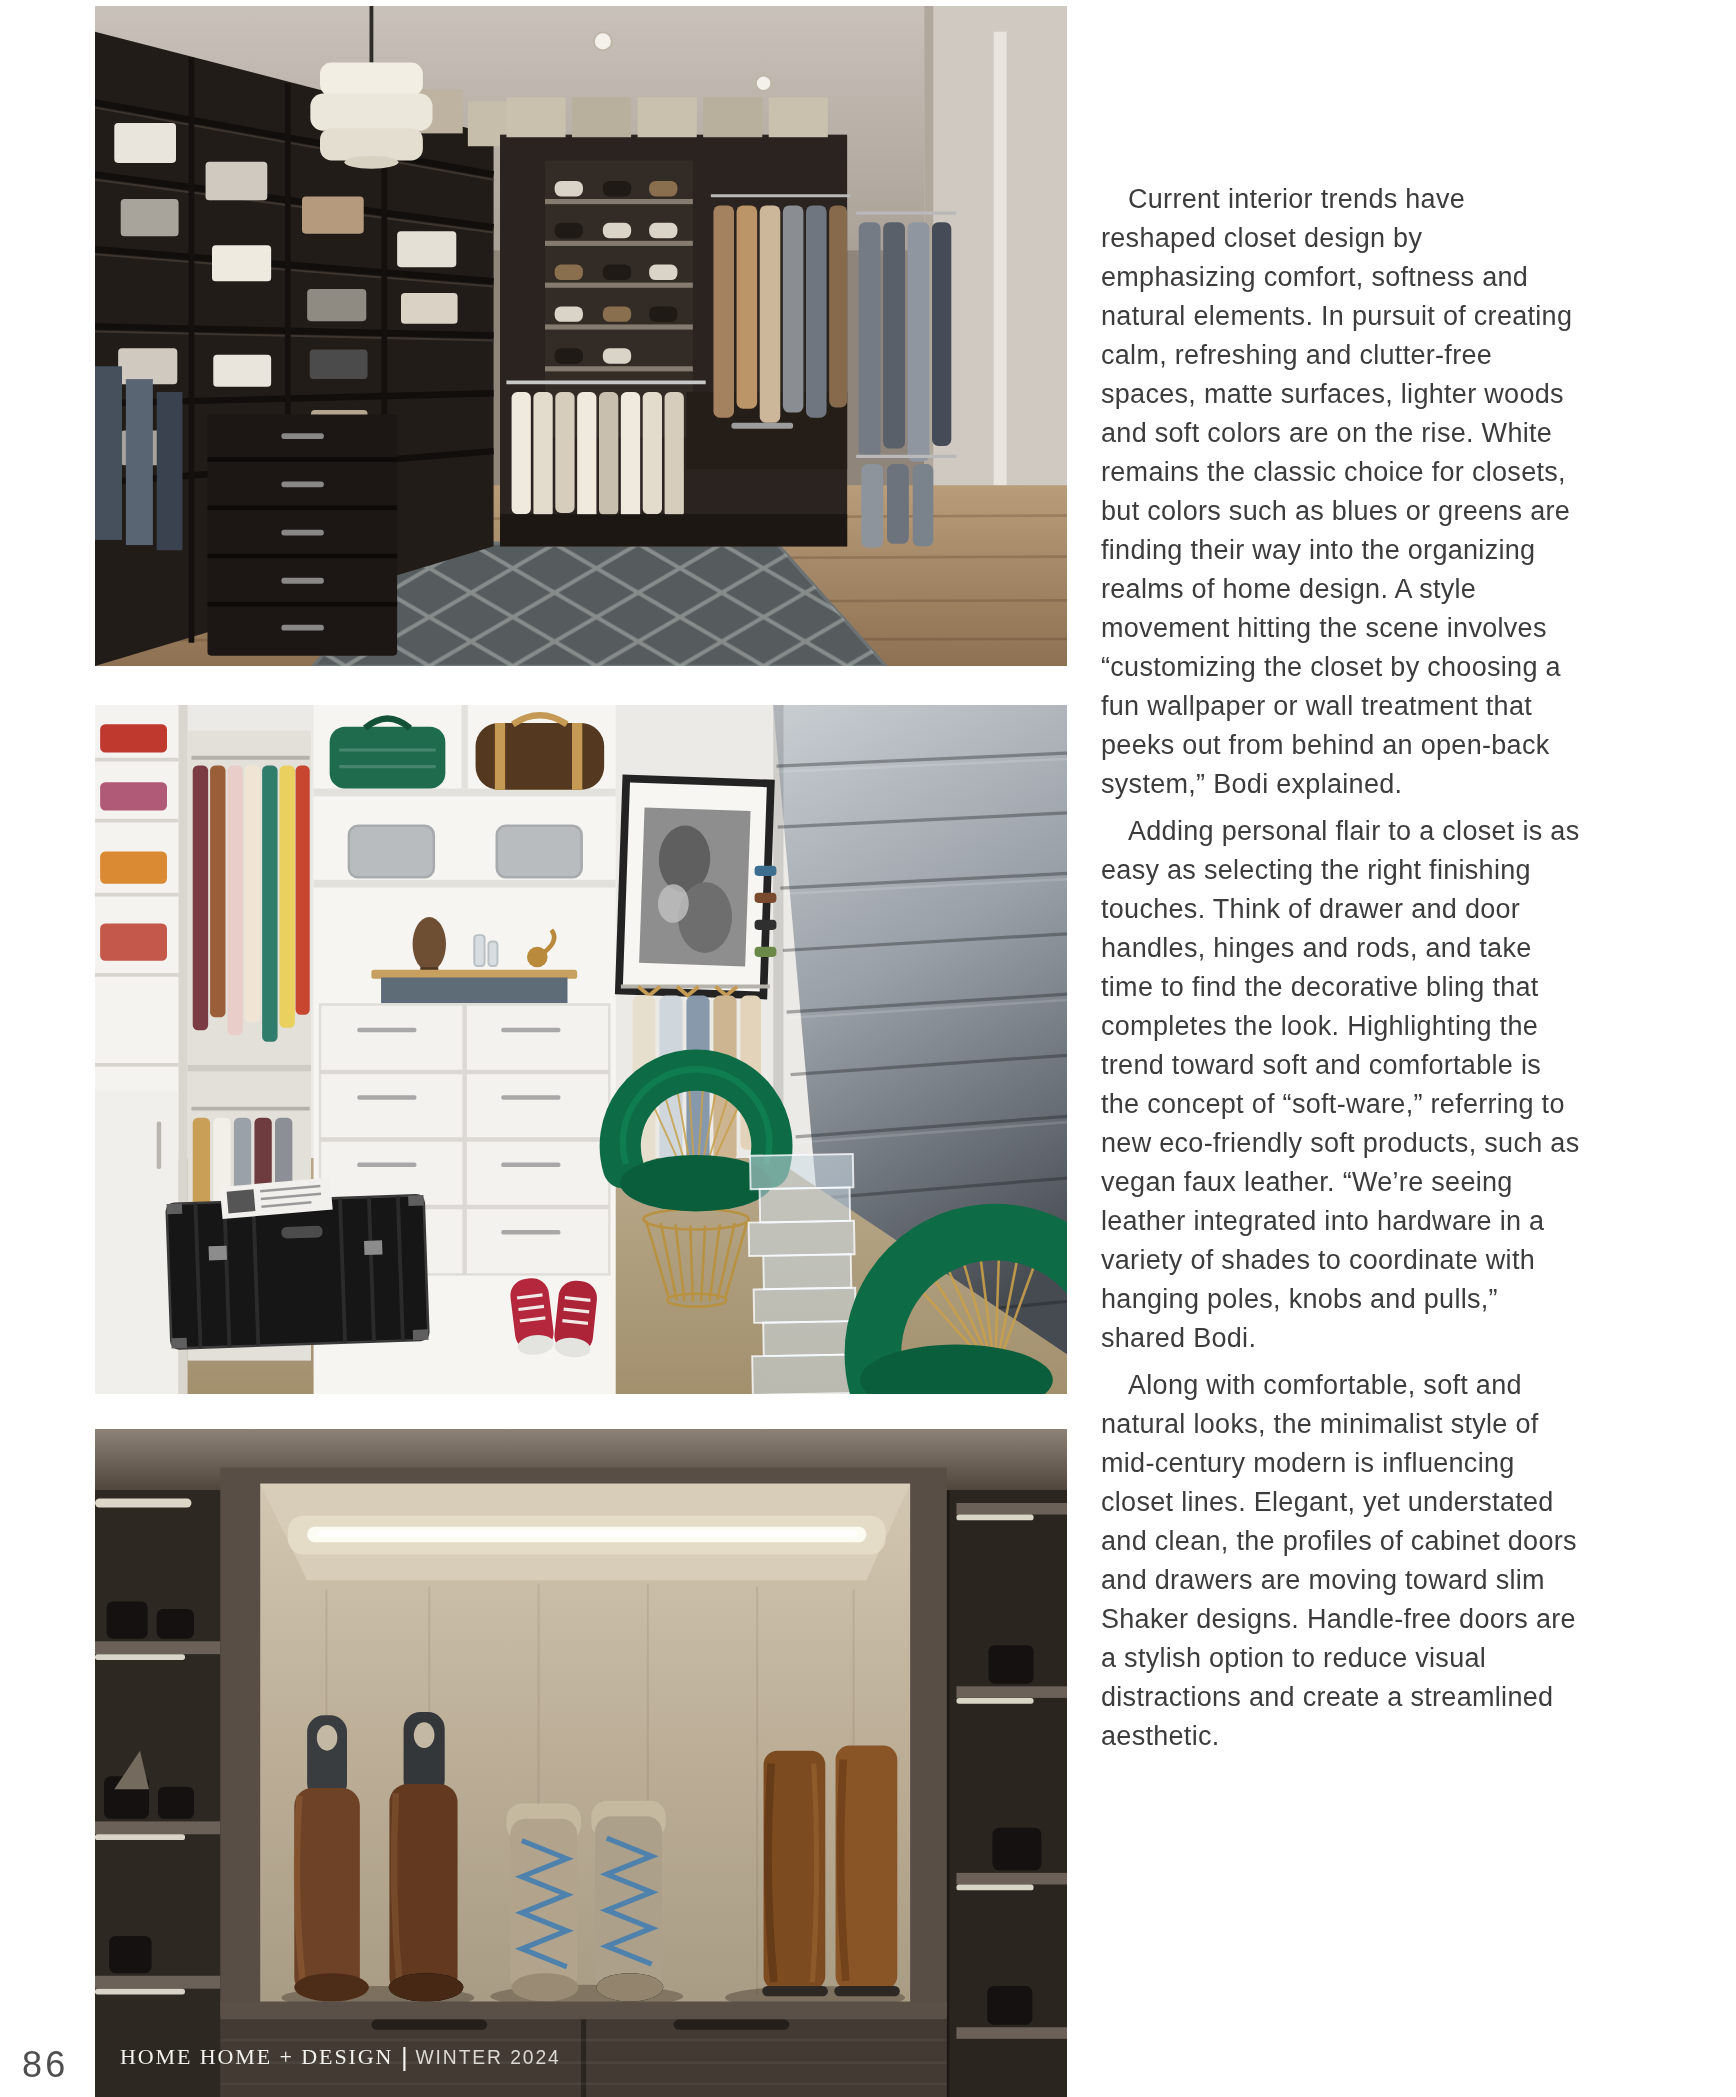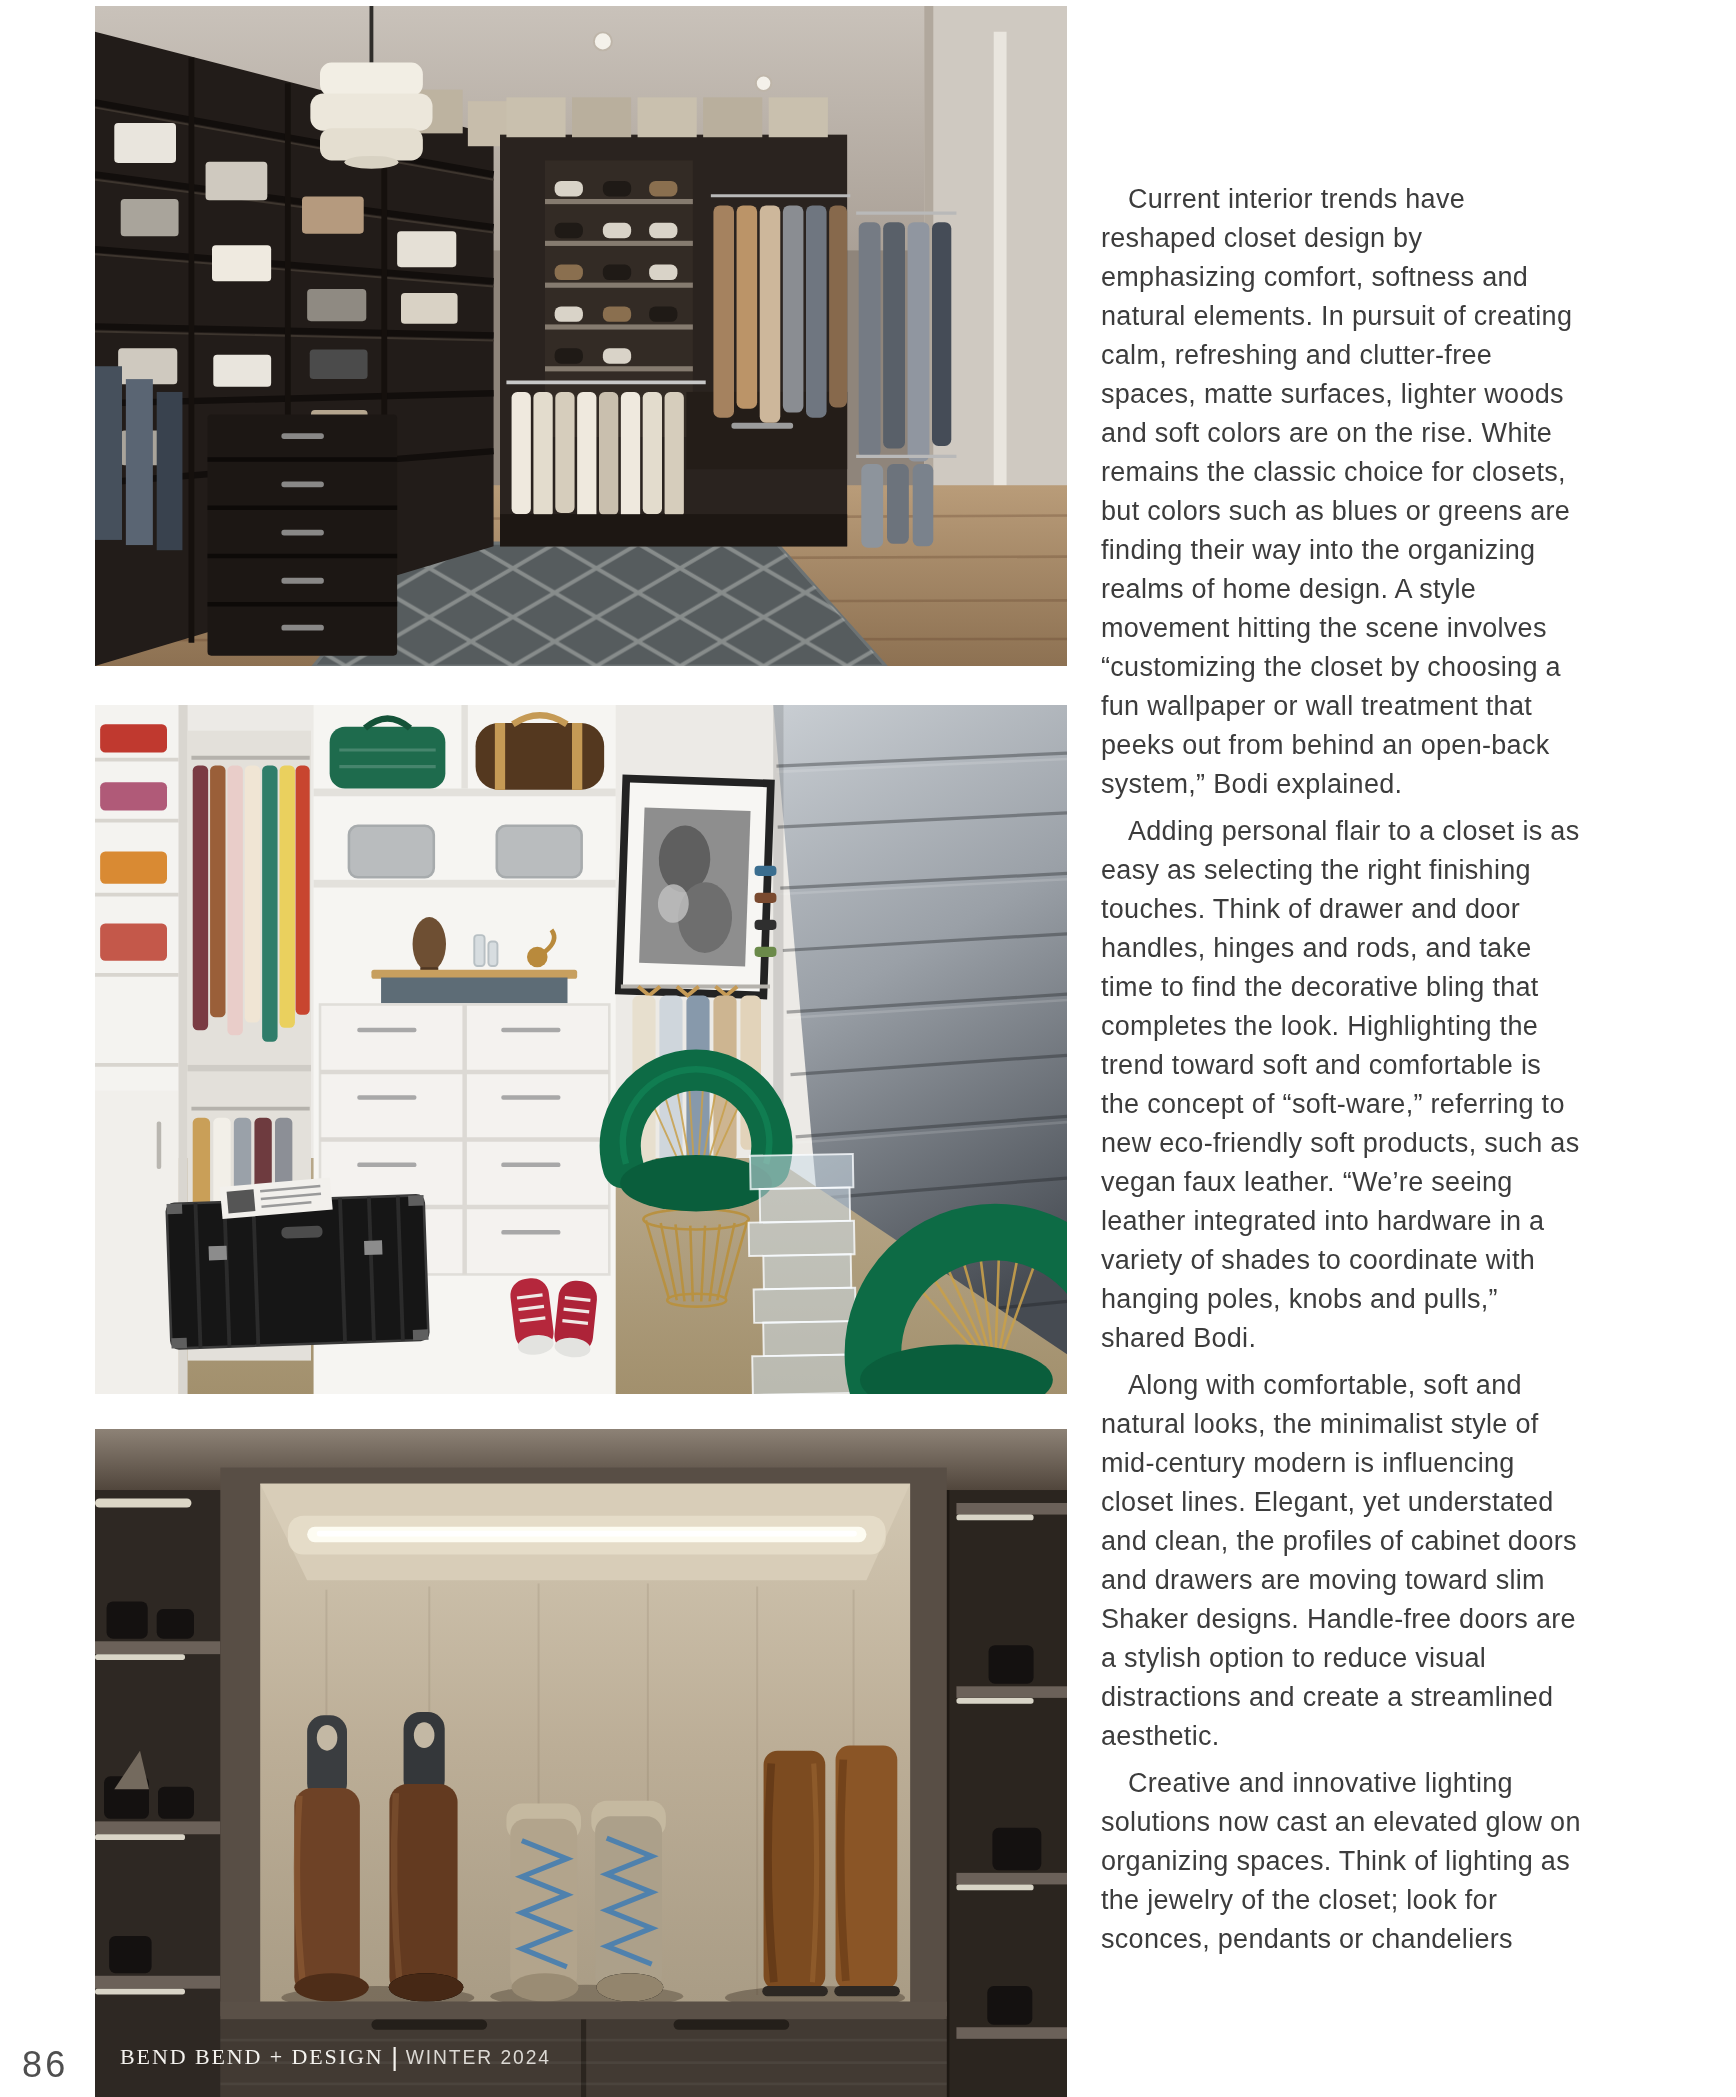--- a/index.html
+++ b/index.html
@@ -623,20 +623,19 @@
         <line x1="195" y1="1018" x2="1325" y2="1018"></line>
       </g>
     </g>
   </svg>
 </figure>
 
 <div class="article">
   <p>Current interior trends have reshaped closet design by emphasizing comfort, softness and natural elements. In pursuit of creating calm, refreshing and clutter-free spaces, matte surfaces, lighter woods and soft colors are on the rise. White remains the classic choice for closets, but colors such as blues or greens are finding their way into the organizing realms of home design. A style movement hitting the scene involves “customizing the closet by choosing a fun wallpaper or wall treatment that peeks out from behind an open-back system,” Bodi explained.</p>
   <p>Adding personal flair to a closet is as easy as selecting the right finishing touches. Think of drawer and door handles, hinges and rods, and take time to find the decorative bling that completes the look. Highlighting the trend toward soft and comfortable is the concept of “soft-ware,” referring to new eco-friendly soft products, such as vegan faux leather. “We’re seeing leather integrated into hardware in a variety of shades to coordinate with hanging poles, knobs and pulls,” shared Bodi.</p>
   <p>Along with comfortable, soft and natural looks, the minimalist style of mid-century modern is influencing closet lines. Elegant, yet understated and clean, the profiles of cabinet doors and drawers are moving toward slim Shaker designs. Handle-free doors are a stylish option to reduce visual distractions and create a streamlined aesthetic.</p>
-  <p>Creative and innovative lighting solutions now cast an elevated glow on organizing spaces. Think of lighting as the jewelry of the closet; look for sconces, pendants or chandeliers</p>
 </div>
 
 <div class="page-number">86</div>
 <div class="credit">
-  <span class="mag">BEND BEND + DESIGN</span><span class="bar">|</span><span class="issue">WINTER 2024</span>
+  <span class="mag">HOME HOME + DESIGN</span><span class="bar">|</span><span class="issue">WINTER 2024</span>
 </div>
 
 
 </body></html>

